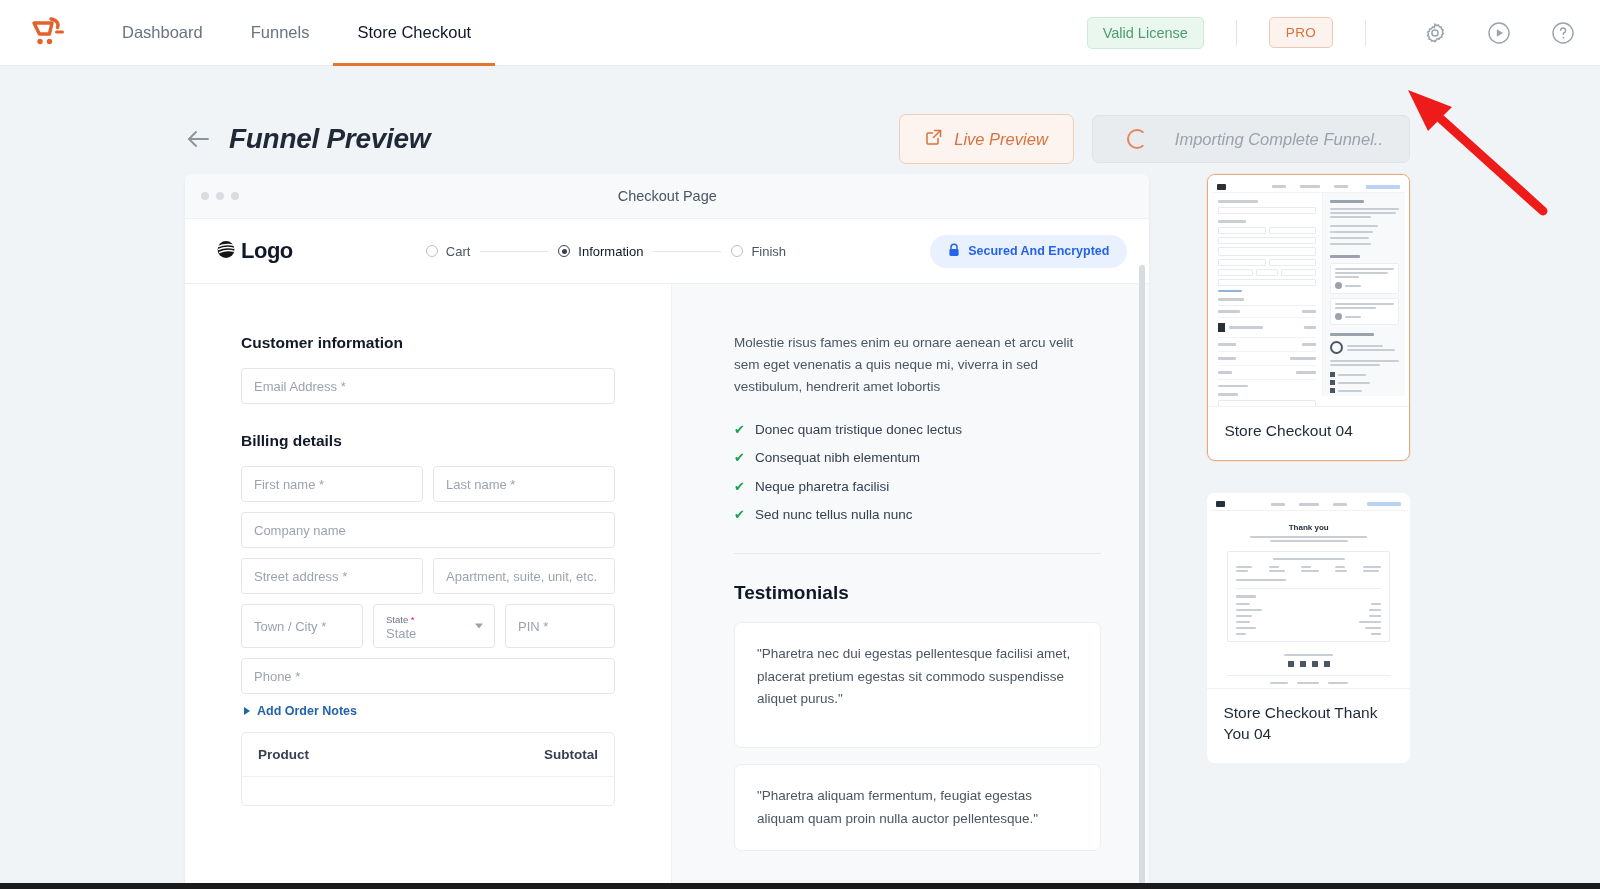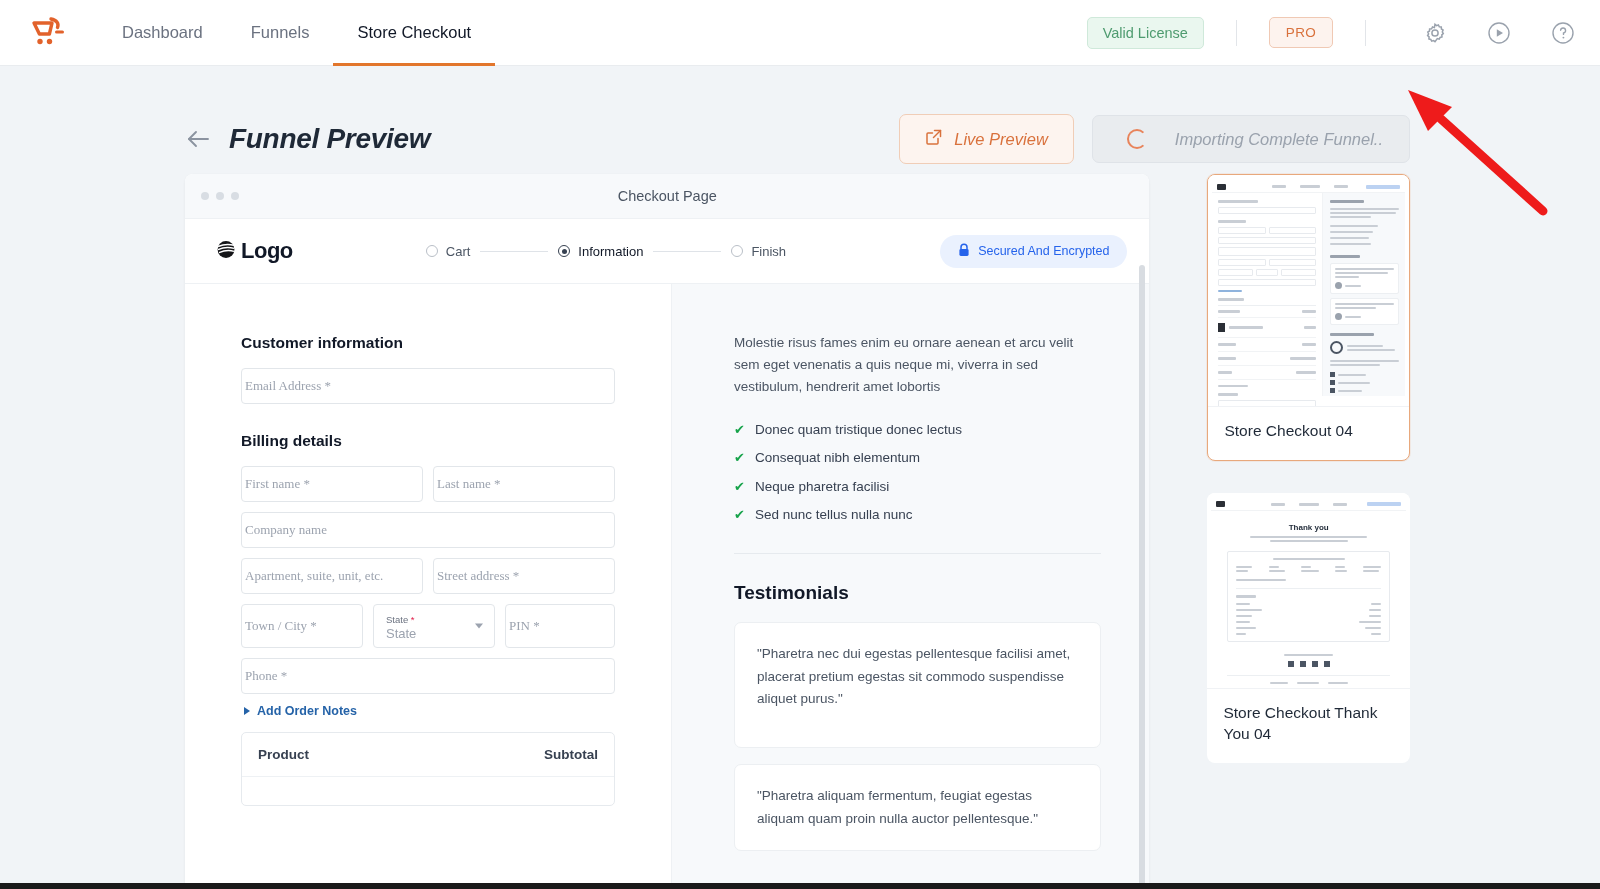--- a/index.html
+++ b/index.html
@@ -173,42 +173,41 @@
     content: ""; width: 5px; height: 5px; border-radius: 50%; background: #374151;
   }
   .step.active { color: #111827; }
   .step-line { width: 68px; height: 1px; background: #dfe3e8; margin: 0 10px; }
   .secure-badge {
     margin-left: auto;
     display: flex; align-items: center; gap: 8px;
     background: #eaf1fe;
     color: #2563eb;
     font-size: 12.5px;
-    font-weight: 400;
+    font-weight: 700;
     border-radius: 20px;
     padding: 8px 18px;
   }
 
   .mock-body { display: flex; min-height: 600px; }
   .mock-left { width: 486px; background: #fff; padding: 50px 56px 0 56px; }
   .mock-right { flex: 1; background: #f7f9fb; border-left: 1px solid #eef1f4; padding: 48px 48px 0 62px; }
 
   .sec-title { font-size: 15.5px; font-weight: 700; color: #111827; margin: 0 0 16px 0; }
   .sec-title.sp { margin-top: 28px; }
   .fld {
     border: 1px solid #e2e6ea;
     border-radius: 4px;
     height: 36px;
     display: flex; align-items: center;
-    padding: 0 3px;
+    padding: 0 12px;
     font-size: 13px;
     color: #9ca3af;
     background: #fff;
     margin-bottom: 10px;
-    font-family: Liberation Serif, serif;
   }
   .row2 { display: flex; gap: 10px; }
   .row2 > .fld { flex: 1; }
   .fld-sel {
     border: 1px solid #e2e6ea;
     border-radius: 4px;
     height: 44px;
     padding: 5px 12px 0 12px;
     margin-bottom: 10px;
     background: #fff;
@@ -488,24 +487,24 @@
                 </div>
             </div>
 
             <div class="fld">
                 <span>Company name</span>
               </div>
 
 
             <div class="row2">
               <div class="fld">
+                  <span>Street address *</span>
+                </div>
+              <div class="fld">
                   <span>Apartment, suite, unit, etc.</span>
-                </div>
-              <div class="fld">
-                  <span>Street address *</span>
                 </div>
             </div>
 
             <div class="row3">
               <div class="fld c1">
                   <span>Town / City *</span>
                 </div>
               <div class="fld-sel c2">
                 <span class="fld-lab"><span>State</span><span class="req"> *</span></span>
                 <span class="fld-val ph">State</span>

